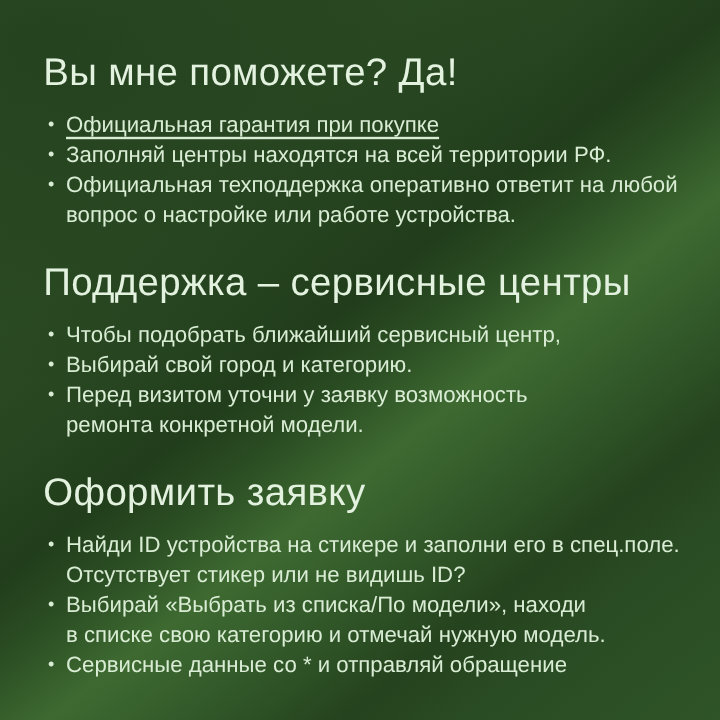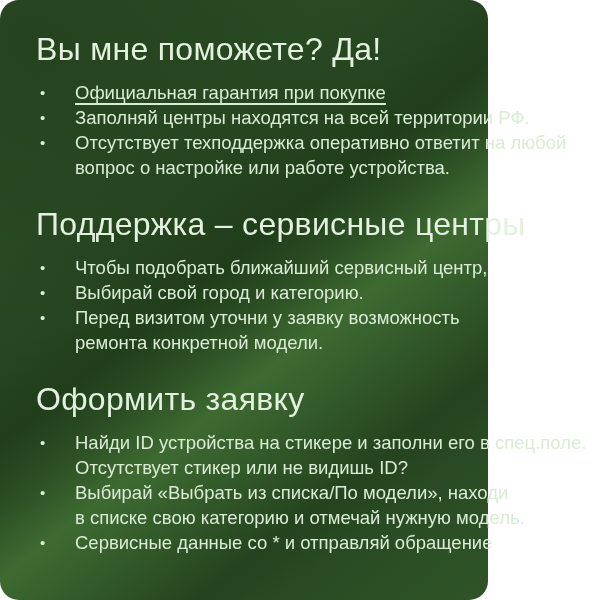--- a/index.html
+++ b/index.html
@@ -2,38 +2,37 @@
 <html><head>
 <meta charset="utf-8">
 <style>
   html, body { margin: 0; padding: 0; }
   body {
     width: 600px; height: 600px; overflow: hidden;
     font-family: "Liberation Sans", "DejaVu Sans", sans-serif;
   }
   .slide {
     box-sizing: border-box;
-    width: 488px; height: 600px;
-    padding: 28px 8px 0 36px;
+    width: 600px; height: 600px;
+    padding: 39px 8px 0 36px;
     background-color: #2c4e25;
     background-image:
       radial-gradient(130% 90% at 6% 6%, rgba(8,22,6,0.22) 0%, rgba(8,22,6,0) 55%),
       linear-gradient(142deg,
         #2d5026 0%,
         #2b4c24 26%,
         #274520 37%,
         #213d1b 45%,
         #2c4f24 52%,
         #3e6a31 59%,
         #345c2b 66%,
         #25431e 77%,
         #2a4c24 85%,
         #2f5427 100%);
     color: #d9ecd4;
-    border-radius: 19px;
   }
   .section-title {
     margin: 0 0 10px 0;
     font-size: 32px;
     font-weight: 400;
     line-height: 42px;
     letter-spacing: 0.3px;
     color: #e3f1df;
     white-space: nowrap;
   }
@@ -48,21 +47,21 @@
     position: relative;
     padding-left: 17px;
   }
   .bullet-dot {
     position: absolute;
     left: 2px;
     top: 0;
     font-size: 15px;
     line-height: 25px;
   }
-  .line { white-space: nowrap; margin-left: 20px; }
+  .line { white-space: nowrap; }
   .underline {
     text-decoration: underline;
     text-underline-offset: 4px;
     text-decoration-thickness: 1.5px;
   }
 </style>
 </head>
 <body>
 
 <div class="slide">
@@ -73,21 +72,21 @@
       <li>
         <span class="bullet-dot">•</span>
         <div class="line underline">Официальная гарантия при покупке</div>
       </li>
       <li>
         <span class="bullet-dot">•</span>
         <div class="line">Заполняй центры находятся на всей территории РФ.</div>
       </li>
       <li>
         <span class="bullet-dot">•</span>
-        <div class="line">Отсутствует техподдержка оперативно ответит на любой</div>
+        <div class="line">Официальная техподдержка оперативно ответит на любой</div>
         <div class="line">вопрос о настройке или работе устройства.</div>
       </li>
     </ul>
   </section>
 
   <section>
     <h1 class="section-title">Поддержка – сервисные центры</h1>
     <ul class="bullets">
       <li>
         <span class="bullet-dot">•</span>

